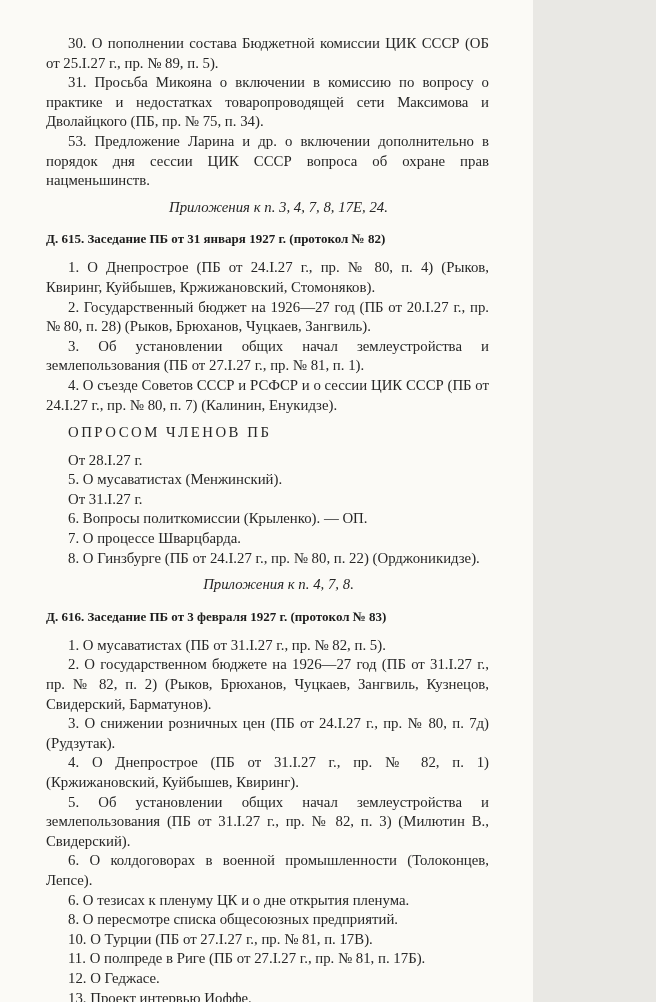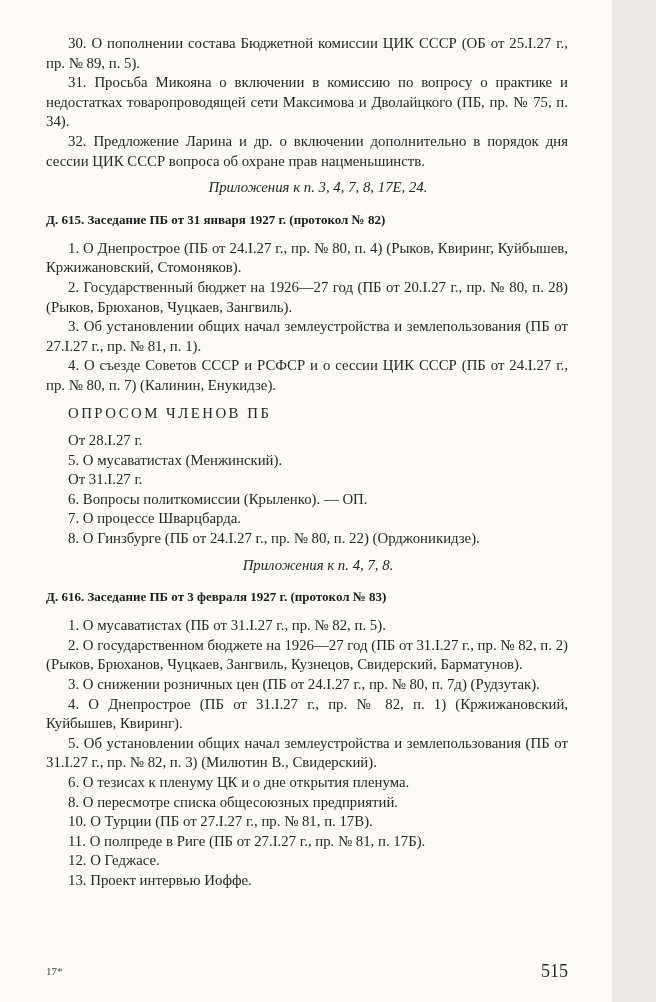--- a/index.html
+++ b/index.html
@@ -1,17 +1,17 @@
 <!DOCTYPE html>
 <html lang="ru"><head>
 <meta charset="utf-8">
 <style>
   html, body { margin: 0; padding: 0; background: #e9e8e4; }
   .page {
-    width: 612px;
+    width: 533px;
     height: 1002px;
     box-sizing: border-box;
     background: #fbfaf6;
     padding: 34px 44px 20px 46px;
     display: flex;
     flex-direction: column;
     font-family: "Liberation Serif", serif;
     font-size: 14.8px;
     line-height: 19.6px;
     color: #262626;
@@ -53,21 +53,21 @@
   .pagenum { font-size: 18px; color: #2a2a2a; }
 </style>
 </head>
 <body>
 
 <div class="page">
   <div class="content">
 
     <p class="para">30. О пополнении состава Бюджетной комиссии ЦИК СССР (ОБ от 25.I.27 г., пр. № 89, п. 5).</p>
     <p class="para">31. Просьба Микояна о включении в комиссию по вопросу о практике и недостатках товаропроводящей сети Максимова и Дволайцкого (ПБ, пр. № 75, п. 34).</p>
-    <p class="para">32. Предложение Ларина и др. о включении дополнительно в порядок дня сессии ЦИК СССР вопроса об охране прав нацменьшинств.</p>
+    <p class="para">53. Предложение Ларина и др. о включении дополнительно в порядок дня сессии ЦИК СССР вопроса об охране прав нацменьшинств.</p>
     <p class="note">Приложения к п. 3, 4, 7, 8, 17Е, 24.</p>
 
     <h2 class="heading">Д. 615. Заседание ПБ от 31 января 1927 г. (протокол № 82)</h2>
     <p class="para">1. О Днепрострое (ПБ от 24.I.27 г., пр. № 80, п. 4) (Рыков, Квиринг, Куйбышев, Кржижановский, Стомоняков).</p>
     <p class="para">2. Государственный бюджет на 1926—27 год (ПБ от 20.I.27 г., пр. № 80, п. 28) (Рыков, Брюханов, Чуцкаев, Зангвиль).</p>
     <p class="para">3. Об установлении общих начал землеустройства и землепользования (ПБ от 27.I.27 г., пр. № 81, п. 1).</p>
     <p class="para">4. О съезде Советов СССР и РСФСР и о сессии ЦИК СССР (ПБ от 24.I.27 г., пр. № 80, п. 7) (Калинин, Енукидзе).</p>
 
     <p class="subheading">ОПРОСОМ ЧЛЕНОВ ПБ</p>
     <p class="para">От 28.I.27 г.</p>
@@ -77,20 +77,21 @@
     <p class="para">7. О процессе Шварцбарда.</p>
     <p class="para">8. О Гинзбурге (ПБ от 24.I.27 г., пр. № 80, п. 22) (Орджоникидзе).</p>
     <p class="note">Приложения к п. 4, 7, 8.</p>
 
     <h2 class="heading">Д. 616. Заседание ПБ от 3 февраля 1927 г. (протокол № 83)</h2>
     <p class="para">1. О мусаватистах (ПБ от 31.I.27 г., пр. № 82, п. 5).</p>
     <p class="para">2. О государственном бюджете на 1926—27 год (ПБ от 31.I.27 г., пр. № 82, п. 2) (Рыков, Брюханов, Чуцкаев, Зангвиль, Кузнецов, Свидерский, Барматунов).</p>
     <p class="para">3. О снижении розничных цен (ПБ от 24.I.27 г., пр. № 80, п. 7д) (Рудзутак).</p>
     <p class="para">4. О Днепрострое (ПБ от 31.I.27 г., пр. № 82, п. 1) (Кржижановский, Куйбышев, Квиринг).</p>
     <p class="para">5. Об установлении общих начал землеустройства и землепользования (ПБ от 31.I.27 г., пр. № 82, п. 3) (Милютин В., Свидерский).</p>
+    <p class="para">6. О колдоговорах в военной промышленности (Толоконцев, Лепсе).</p>
     <p class="para">6. О тезисах к пленуму ЦК и о дне открытия пленума.</p>
     <p class="para">8. О пересмотре списка общесоюзных предприятий.</p>
     <p class="para">10. О Турции (ПБ от 27.I.27 г., пр. № 81, п. 17В).</p>
     <p class="para">11. О полпреде в Риге (ПБ от 27.I.27 г., пр. № 81, п. 17Б).</p>
     <p class="para">12. О Геджасе.</p>
     <p class="para">13. Проект интервью Иоффе.</p>
 
   </div>
 
   <div class="footer">

